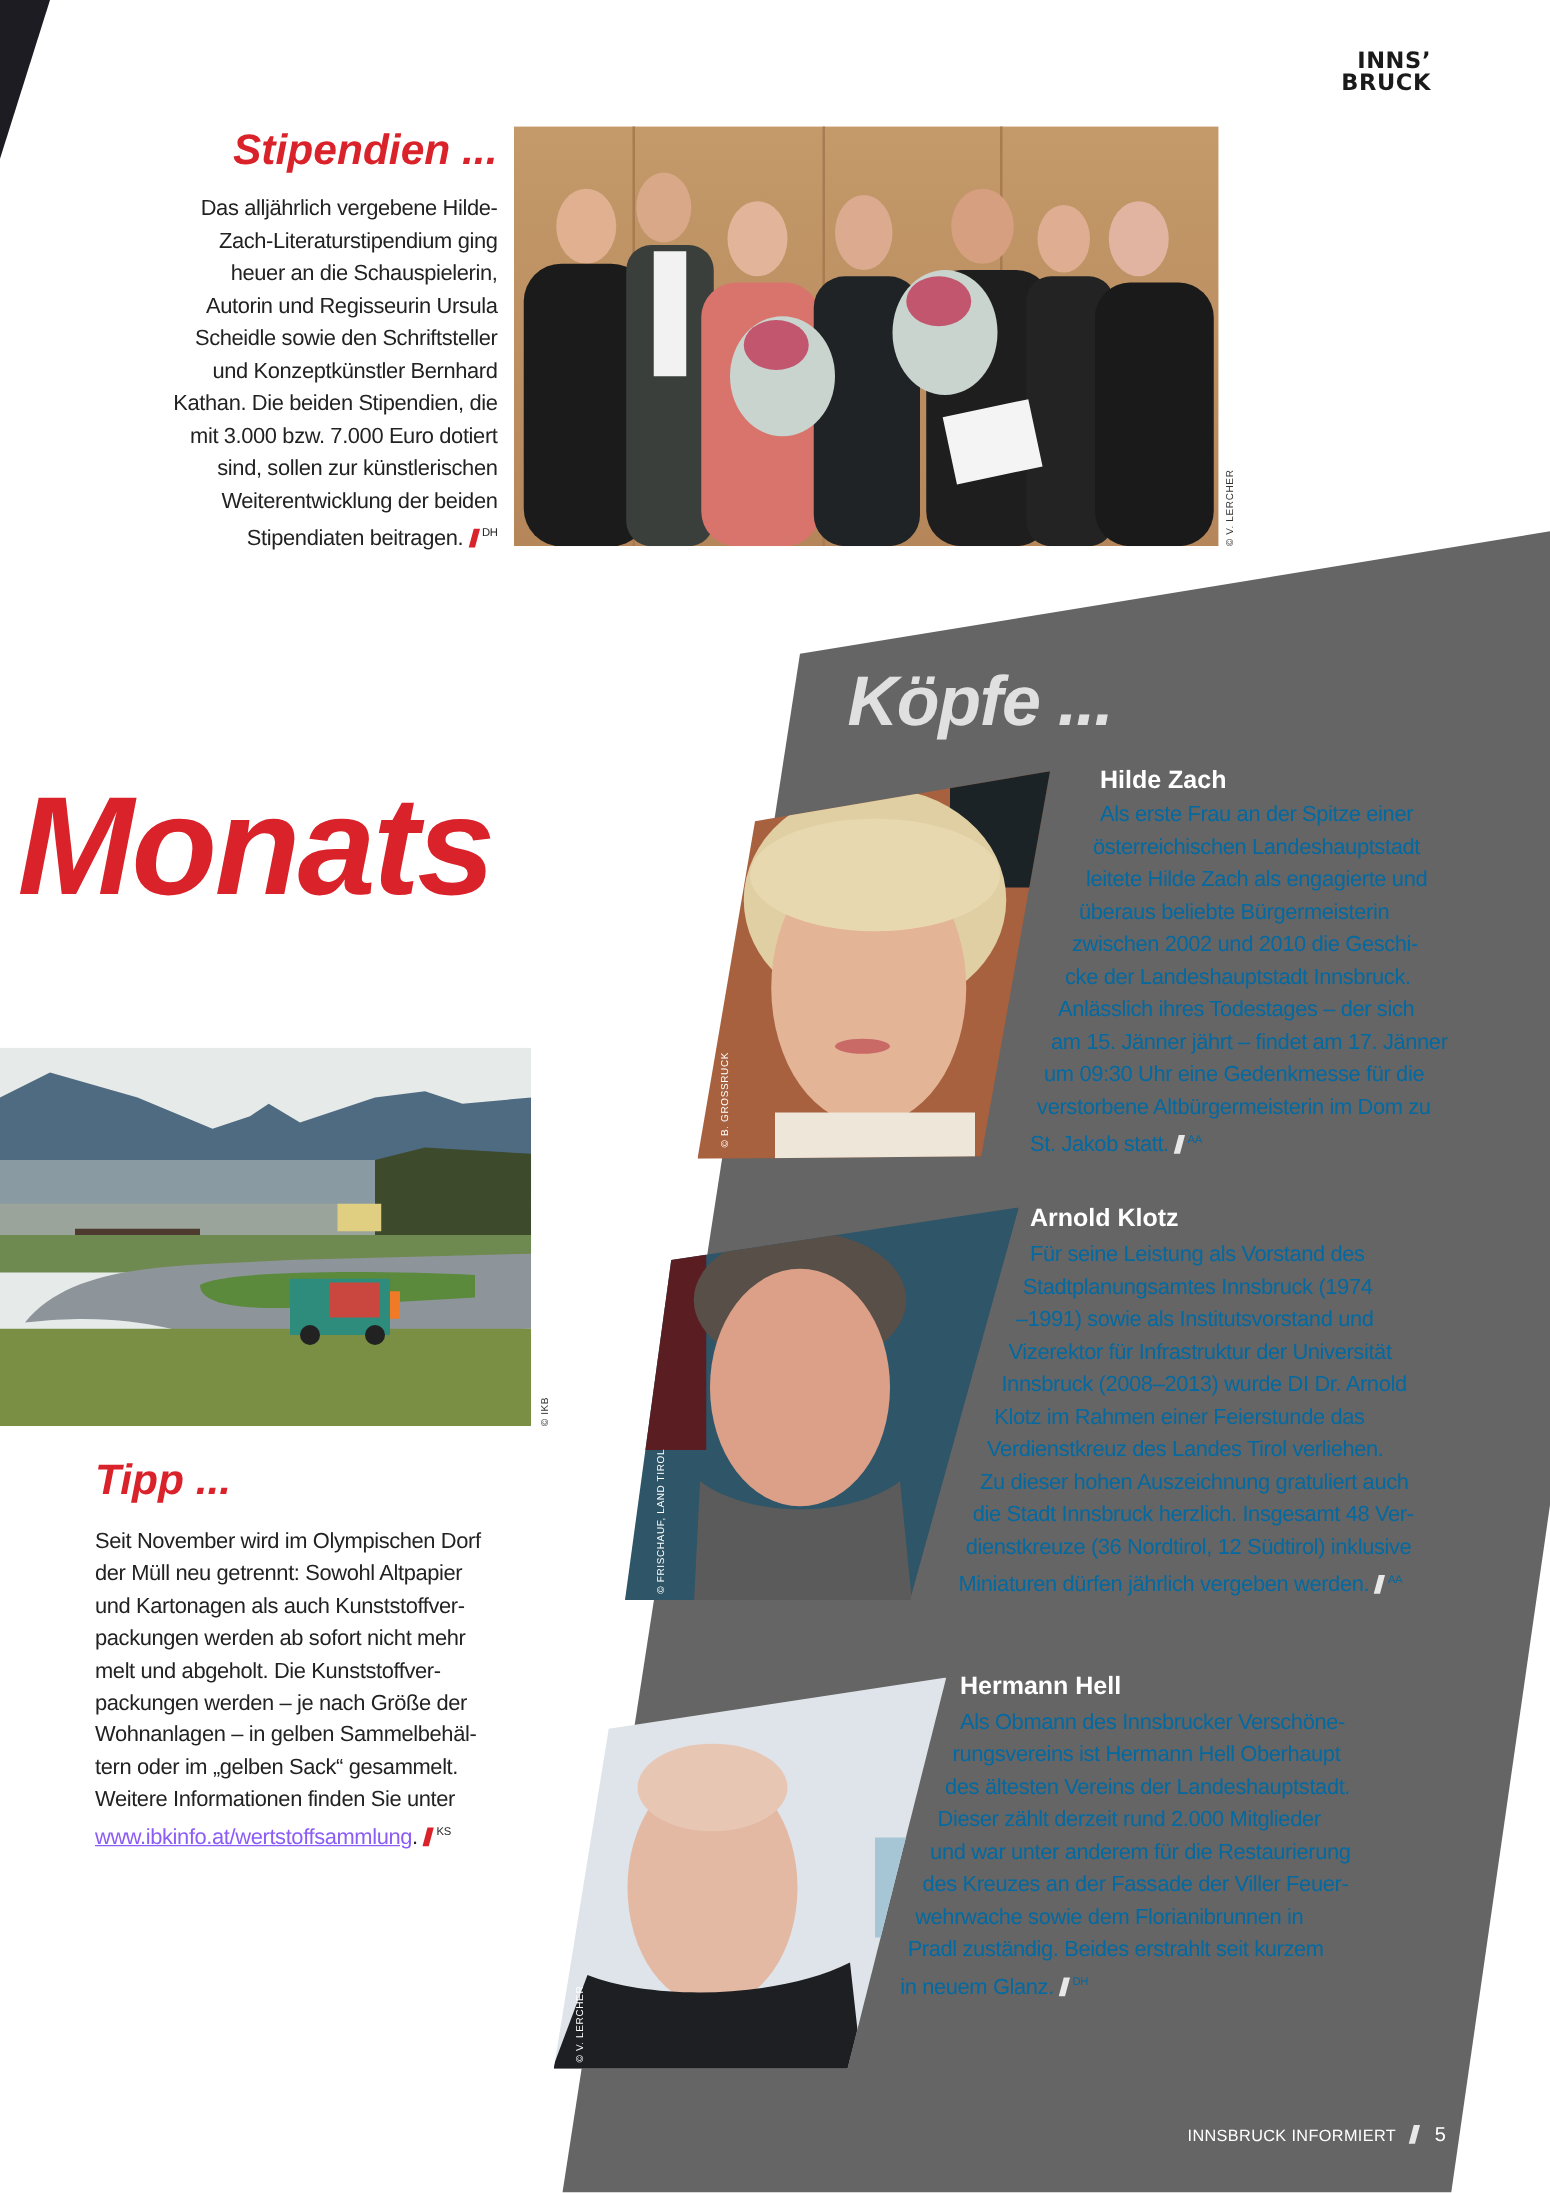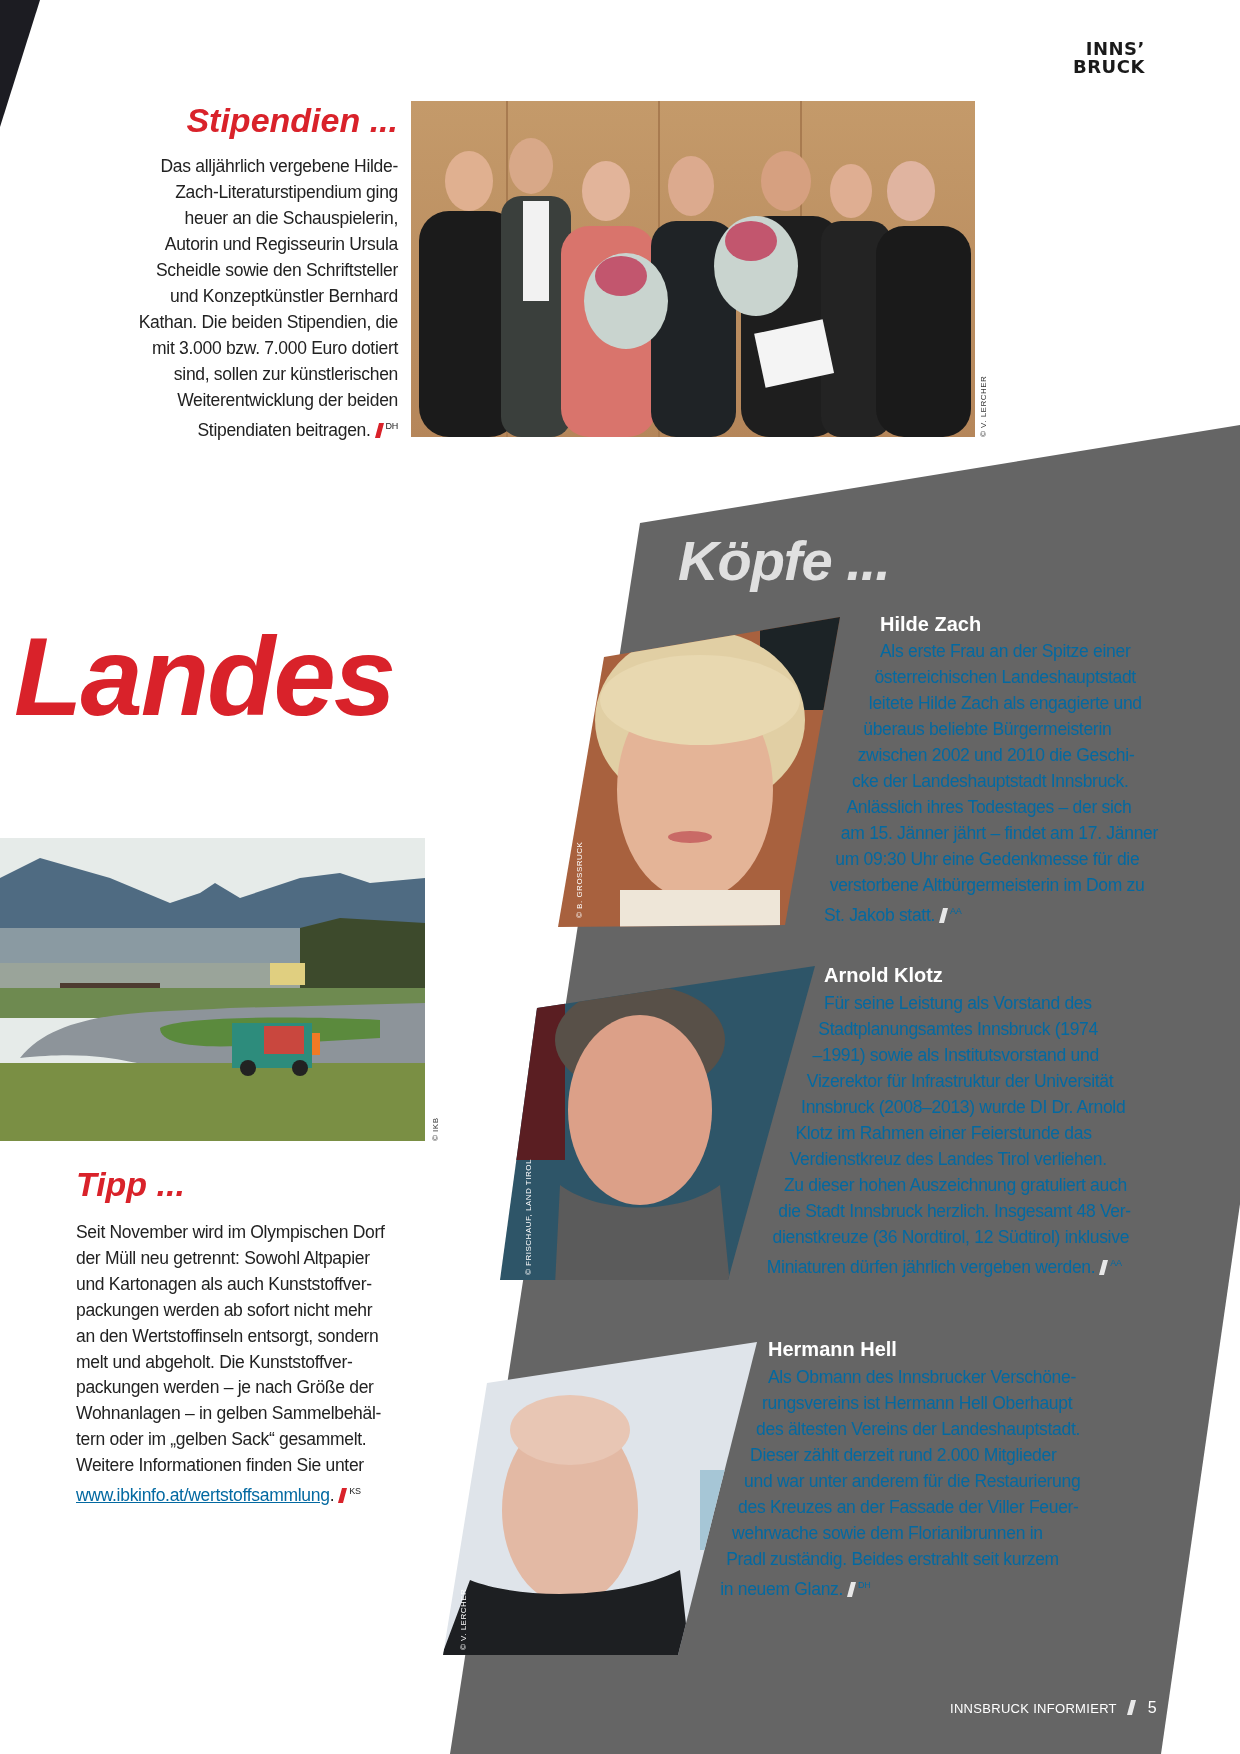--- a/index.html
+++ b/index.html
@@ -19,21 +19,21 @@
   .sup { font-size: 9px; vertical-align: 7px; }
 
   .photo { overflow: hidden; }
   .credit { font-size: 8px; letter-spacing: 0.5px; color: #333; transform: rotate(-90deg); transform-origin: left top; white-space: nowrap; }
   .credit.light { color: #ffffff; }
 
   .monats { left: 14px; top: 612px; font-size: 112px; line-height: 130px; letter-spacing: -2px; }
 
   .tipp-title { left: 76px; top: 1164px; font-size: 34px; line-height: 40px; }
   .tipp-body { left: 76px; top: 1220px; width: 360px; font-size: 17.5px; line-height: 25.9px; color: #222; letter-spacing: -0.3px; }
-  .tipp-body a { color: #0369a1; text-decoration: underline; }
+  .tipp-body a { color: #8b5cf6; text-decoration: underline; }
 
   .koepfe { left: 678px; top: 526px; font-size: 56px; line-height: 70px; color: #e0e0e0; font-style: italic; font-weight: bold; letter-spacing: -1px; text-align: right; }
 
   .person-name { font-weight: bold; font-size: 20px; line-height: 24px; color: #ffffff; white-space: nowrap; }
   .person-line { position: absolute; white-space: nowrap; font-size: 17.5px; line-height: 26px; color: #0369a1; letter-spacing: -0.3px; }
 
   .footer { left: 950px; top: 1700px; font-size: 13px; line-height: 16px; color: #ffffff; letter-spacing: 0.3px; white-space: nowrap; }
   .footer .pg { font-size: 16px; margin-left: 10px; }
 </style>
 </head>
@@ -95,21 +95,21 @@
       <ellipse cx="215" cy="200" rx="42" ry="48" fill="#c9d4cf"></ellipse>
         <ellipse cx="210" cy="175" rx="26" ry="20" fill="#c2566e"></ellipse>
       <ellipse cx="345" cy="165" rx="42" ry="50" fill="#c9d4cf"></ellipse>
         <ellipse cx="340" cy="140" rx="26" ry="20" fill="#c2566e"></ellipse>
       <rect x="348" y="225" width="70" height="55" fill="#f4f4f4" transform="rotate(-12 383 252)"></rect>
     </g>
   </svg>
 </div>
 <div class="abs credit" style="left:979px; top:437px;">© V. LERCHER</div>
 
-<div class="abs h-red monats">Landes</div>
+<div class="abs h-red monats">Monats</div>
 
 <div class="abs photo" style="left:0px; top:838px; width:425px; height:303px;">
   <svg width="425" height="303" viewBox="0 0 425 303">
     <rect width="425" height="303" fill="#e6ebe9"></rect>
     <polygon points="0,40 40,20 110,40 170,65 200,55 215,45 240,60 300,40 340,35 370,45 425,40 425,120 0,120" fill="#4f6b82"></polygon>
     <rect x="0" y="90" width="425" height="60" fill="#8a9aa2"></rect>
     <rect x="0" y="125" width="425" height="35" fill="#9aa49a"></rect>
     <polygon points="300,90 340,80 425,85 425,155 300,150" fill="#3d4a2c"></polygon>
     <rect x="270" y="125" width="35" height="22" fill="#e0cf80"></rect>
     <rect x="60" y="145" width="100" height="20" fill="#4d3b30"></rect>
@@ -126,21 +126,20 @@
 </div>
 <div class="abs credit" style="left:431px; top:1141px;">© IKB</div>
 
 <div class="abs h-red tipp-title">Tipp ...</div>
 <div class="abs tipp-body">
   <div id="tipp-lines">
       <div>Seit November wird im Olympischen Dorf</div>
       <div>der Müll neu getrennt: Sowohl Altpapier</div>
       <div>und Kartonagen als auch Kunststoffver-</div>
       <div>packungen werden ab sofort nicht mehr</div>
-      <div>an den Wertstoffinseln entsorgt, sondern</div>
       <div>melt und abgeholt. Die Kunststoffver-</div>
       <div>packungen werden – je nach Größe der</div>
       <div>Wohnanlagen – in gelben Sammelbehäl-</div>
       <div>tern oder im „gelben Sack“ gesammelt.</div>
       <div>Weitere Informationen finden Sie unter</div>
     </div>
   <div>
     <a href="#">www.ibkinfo.at/wertstoffsammlung</a><span>.</span><span class="mark"></span><span class="sup">KS</span>
   </div>
 </div>

